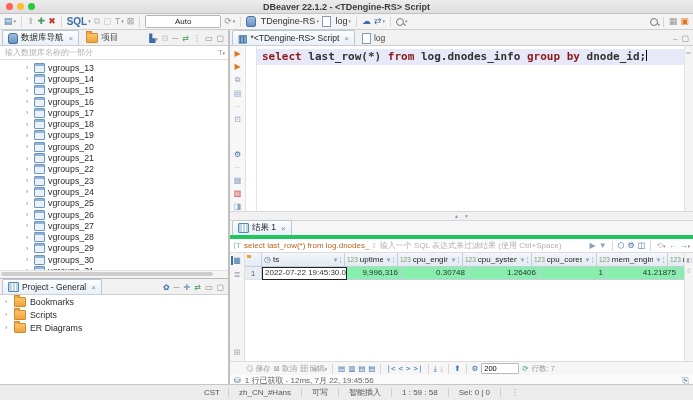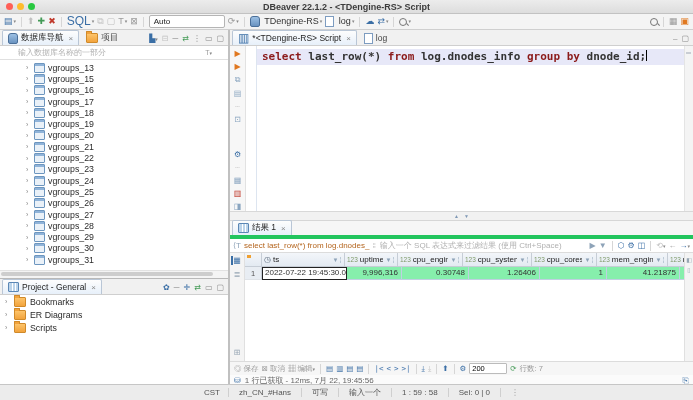--- a/index.html
+++ b/index.html
@@ -15,41 +15,41 @@
 
   .toolbar{height:15px;background:#f4f4f4;border-bottom:1px solid #cfcfcf;display:flex;align-items:center;
            padding:0 4px;gap:3px;white-space:nowrap}
   .tbtn{display:inline-flex;align-items:center;gap:1px;font-size:9px;line-height:13px}
   .caret{font-size:5px;color:#888}
   .sep{width:1px;height:10px;background:#d6d6d6;margin:0 2px}
   .c-blue{color:#3a6ea5}.c-orange{color:#e07820}.c-green{color:#449b57}.c-red{color:#c0392b}
   .c-grey{color:#9a9a9a}.c-dim{color:#c0c0c0}
   .combo{background:#fff;border:1px solid #b5b5b5;border-radius:2px;height:11px;display:inline-flex;
          align-items:center;gap:3px;padding:0 4px;font-size:8px;color:#222}
-  .sql-badge{color:#3a6ea5;font-weight:normal;font-size:12px}
+  .sql-badge{color:#3a6ea5;font-weight:bold;font-size:10px}
   .ic-db{width:8px;height:9px;background:linear-gradient(#9cc0e4,#6a93c0);border:1px solid #4a6f99;
          border-radius:3px 3px 2px 2px;display:inline-block}
   .ic-doc{width:7px;height:9px;background:#fff;border:1px solid #7d9cc0;display:inline-block}
   .ic-search{width:6px;height:6px;border:1.2px solid #777;border-radius:50%;display:inline-block;position:relative}
   .ic-search::after{content:"";position:absolute;width:3px;height:1.2px;background:#777;
                     transform:rotate(45deg);right:-3px;bottom:-1px}
 
   .main{display:flex;height:356px;background:#fff}
   .left{width:228px;flex:0 0 228px;border-right:2px solid #c0c0c0;display:flex;flex-direction:column;background:#fff}
   .right{flex:1;min-width:0;display:flex;flex-direction:column;background:#fff}
 
   .tabbar{height:15px;background:#f1f1f1;border-bottom:1px solid #cfcfcf;display:flex;align-items:flex-end;
           padding-left:2px;gap:1px;white-space:nowrap}
   .tab{display:inline-flex;align-items:center;gap:3px;height:14px;padding:0 5px;font-size:8.5px;color:#444;
        border:1px solid transparent;border-bottom:none;border-radius:2px 2px 0 0}
   .tab.active{background:linear-gradient(#fdfdfd,#e7f0fa);border-color:#b9c6d6;color:#1e1e1e}
   .tab .x{color:#888;font-size:8px;margin-left:2px}
   .tab-tools{margin-left:auto;display:flex;gap:4px;align-items:center;padding:0 4px;color:#8a8a8a;font-size:8px;height:14px}
 
-  .filterbox{height:13px;border-bottom:1px solid #e0e0e0;display:flex;align-items:center;padding:0 16px;gap:0}
+  .filterbox{height:13px;border-bottom:1px solid #e0e0e0;display:flex;align-items:center;padding:0 3px;gap:0}
   .filterbox input{flex:1;border:none;outline:none;font-size:8px;height:11px;color:#333;background:transparent;
                    font-family:"Liberation Sans",sans-serif}
   input::placeholder{color:#b0b0b0}
 
   .tree{flex:1;overflow:hidden;padding-top:2px}
   .trow{height:11.3px;display:flex;align-items:center;gap:3px;padding-left:26px;font-size:8.8px;color:#2b2b2b;white-space:nowrap}
   .chev{color:#888;font-size:7px;width:5px}
   .tbl-ic{width:9px;height:8px;border:1px solid #6d96bf;border-radius:1px;flex:0 0 9px;
           background:linear-gradient(#8fb3d9 0 2.5px,#eaf1f8 2.5px)}
   .hscroll{height:7px;background:#f4f4f4;border-top:1px solid #e2e2e2;position:relative}
@@ -116,21 +116,21 @@
   .ghcells>:nth-child(2),.gcells>:nth-child(2){flex:0 0 48px;width:48px}
   .ghcells>:nth-child(3),.gcells>:nth-child(3){flex:0 0 60px;width:60px}
   .ghcells>:nth-child(4),.gcells>:nth-child(4){flex:0 0 64px;width:64px}
   .ghcells>:nth-child(5),.gcells>:nth-child(5){flex:0 0 60px;width:60px}
   .ghcells>:nth-child(6),.gcells>:nth-child(6){flex:0 0 66px;width:66px}
   .ghcells>:nth-child(7),.gcells>:nth-child(7){flex:0 0 62px;width:62px}
   .res-rrail{width:8px;flex:0 0 8px;border-left:1px solid #e0e0e0;background:#f4f4f4;display:flex;
              flex-direction:column;align-items:center;gap:3px;padding-top:3px;font-size:6px;color:#97a6b4}
 
   .res-toolbar{height:13px;border-top:1px solid #dcdcdc;background:#f6f6f6;display:flex;align-items:center;
-               gap:3px;padding:0 4px;font-size:7.5px;color:#9a9a9a;white-space:nowrap}
+               gap:3px;padding:0 16px;font-size:7.5px;color:#9a9a9a;white-space:nowrap}
   .res-toolbar .navg{color:#4a7ab0;font-family:"DejaVu Sans Mono",monospace;font-size:7.5px}
   .fetch{width:32px;height:9px;border:1px solid #bbb;border-radius:1px;font-size:7.5px;padding:0 2px;
          font-family:"Liberation Sans",sans-serif}
   .res-status{height:11px;display:flex;align-items:center;gap:4px;padding:0 4px;font-size:8px;color:#666;background:#fbfbfb}
 
   .statusbar{position:absolute;left:0;right:0;bottom:0;height:15px;background:#ececec;border-top:1px solid #c6c6c6;
              display:flex;align-items:center;font-size:8px;color:#555;gap:0}
   .sb-left{width:228px;flex:0 0 228px;display:flex;justify-content:flex-end;padding-right:8px;box-sizing:border-box}
   .sb-item{padding:0 10px;white-space:nowrap}
   .sb-sep{width:1px;height:9px;background:#cfcfcf}
@@ -159,21 +159,21 @@
   <span class="sep"></span>
   <span class="tbtn">
       <span class="sql-badge">SQL</span>
       <span class="caret">▾</span>
     </span>
   <span class="tbtn c-dim">⧉</span>
   <span class="tbtn c-dim">▢</span>
   <span class="tbtn c-grey">T<span class="caret">▾</span></span>
   <span class="tbtn c-grey">⊠</span>
   <span class="sep"></span>
-  <span class="combo" style="width:66px;justify-content:flex-start">
+  <span class="combo" style="width:66px;justify-content:center">
       <span>Auto</span>
     </span>
   <span class="tbtn c-grey">⟳<span class="caret">▾</span></span>
   <span class="sep"></span>
   <span class="tbtn"><span class="ic-db"></span>&nbsp;<span>TDengine-RS</span><span class="caret">▾</span></span>
   <span class="tbtn"><span class="ic-doc"></span>&nbsp;<span>log</span><span class="caret">▾</span></span>
   <span class="sep"></span>
   <span class="tbtn c-blue">☁</span>
   <span class="tbtn c-blue">⇄<span class="caret">▾</span></span>
   <span class="sep"></span>
@@ -220,20 +220,25 @@
     <div class="tree">
 
     <div class="trow">
         <span class="chev">›</span>
         <span class="tbl-ic"></span>
         <span>vgroups_13</span>
       </div>
         <div class="trow">
         <span class="chev">›</span>
         <span class="tbl-ic"></span>
+        <span>vgroups_14</span>
+      </div>
+        <div class="trow">
+        <span class="chev">›</span>
+        <span class="tbl-ic"></span>
         <span>vgroups_15</span>
       </div>
         <div class="trow">
         <span class="chev">›</span>
         <span class="tbl-ic"></span>
         <span>vgroups_16</span>
       </div>
         <div class="trow">
         <span class="chev">›</span>
         <span class="tbl-ic"></span>
@@ -333,26 +338,26 @@
       <div>
 
       <div class="prow">
           <span class="chev">›</span>
           <span class="fold-ic"></span>
           <span>Bookmarks</span>
         </div>
           <div class="prow">
           <span class="chev">›</span>
           <span class="fold-ic"></span>
-          <span>ER Diagrams</span>
+          <span>Scripts</span>
         </div>
           <div class="prow">
           <span class="chev">›</span>
           <span class="fold-ic"></span>
-          <span>Scripts</span>
+          <span>ER Diagrams</span>
         </div>
         </div>
     </div>
   </div>
 
   <div class="right">
     <div class="tabbar">
       <span class="tab active">
         <span class="sql-badge">▥</span>
         <span>*&lt;TDengine-RS&gt; Script</span>
@@ -528,20 +533,20 @@
 
 <div class="statusbar">
   <div class="sb-left">
     <span>CST</span>
   </div>
   <span class="sb-sep"></span>
   <span class="sb-item">zh_CN_#Hans</span>
   <span class="sb-sep"></span>
   <span class="sb-item">可写</span>
   <span class="sb-sep"></span>
-  <span class="sb-item">输入一个</span>
+  <span class="sb-item">智能插入</span>
   <span class="sb-sep"></span>
   <span class="sb-item">1 : 59 : 58</span>
   <span class="sb-sep"></span>
   <span class="sb-item">Sel: 0 | 0</span>
   <span class="sb-sep"></span>
   <span class="sb-item c-grey">⋮</span>
 </div>
 
 </body></html>

